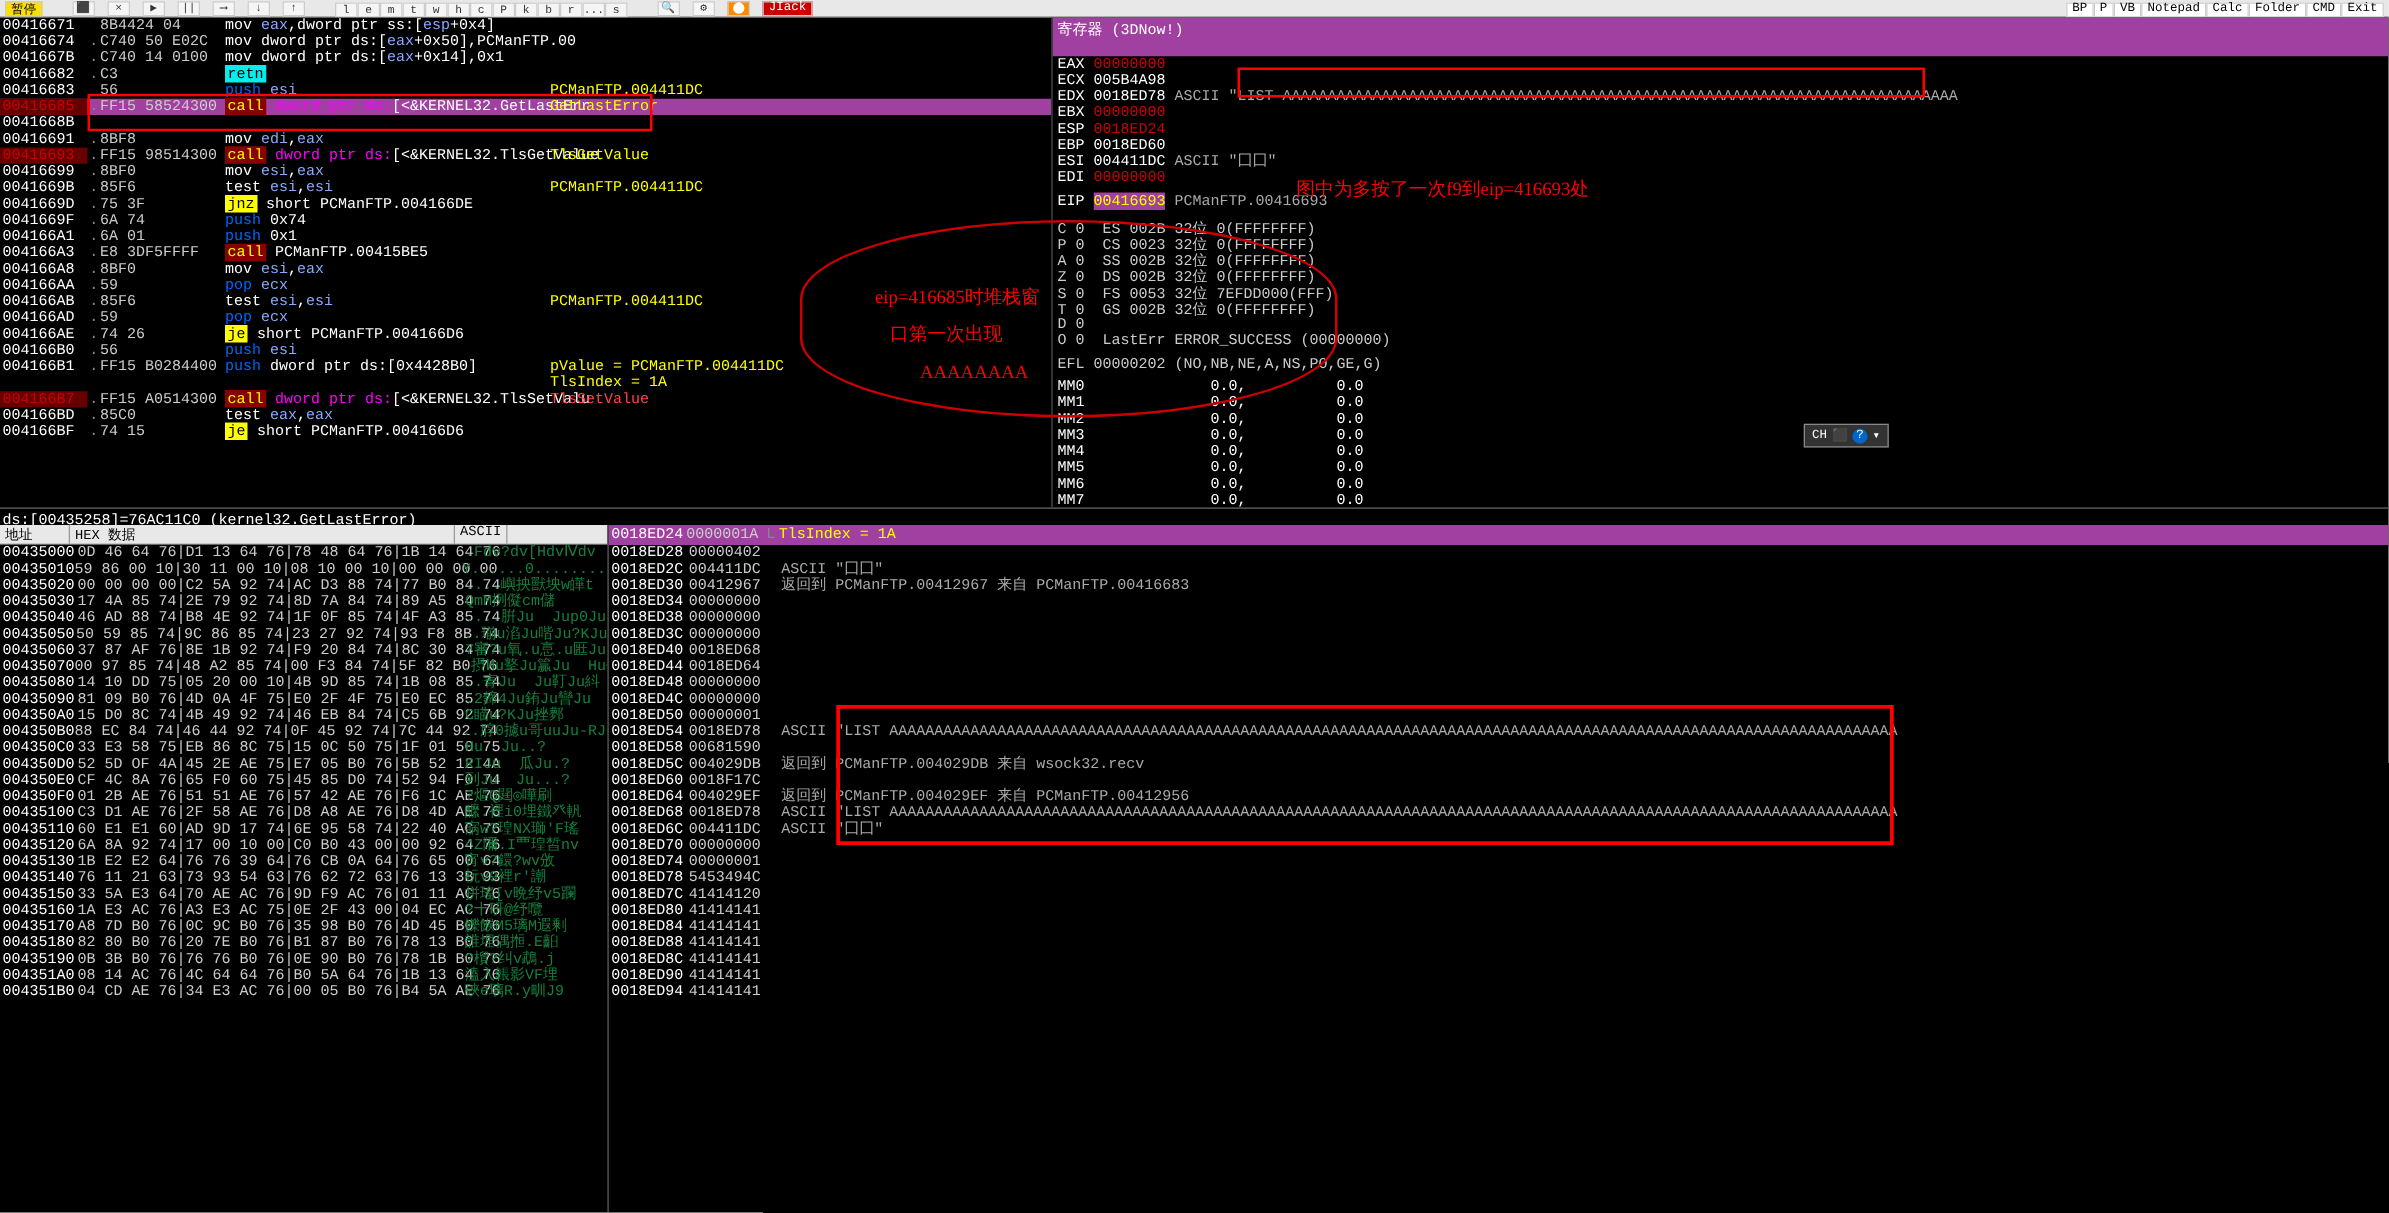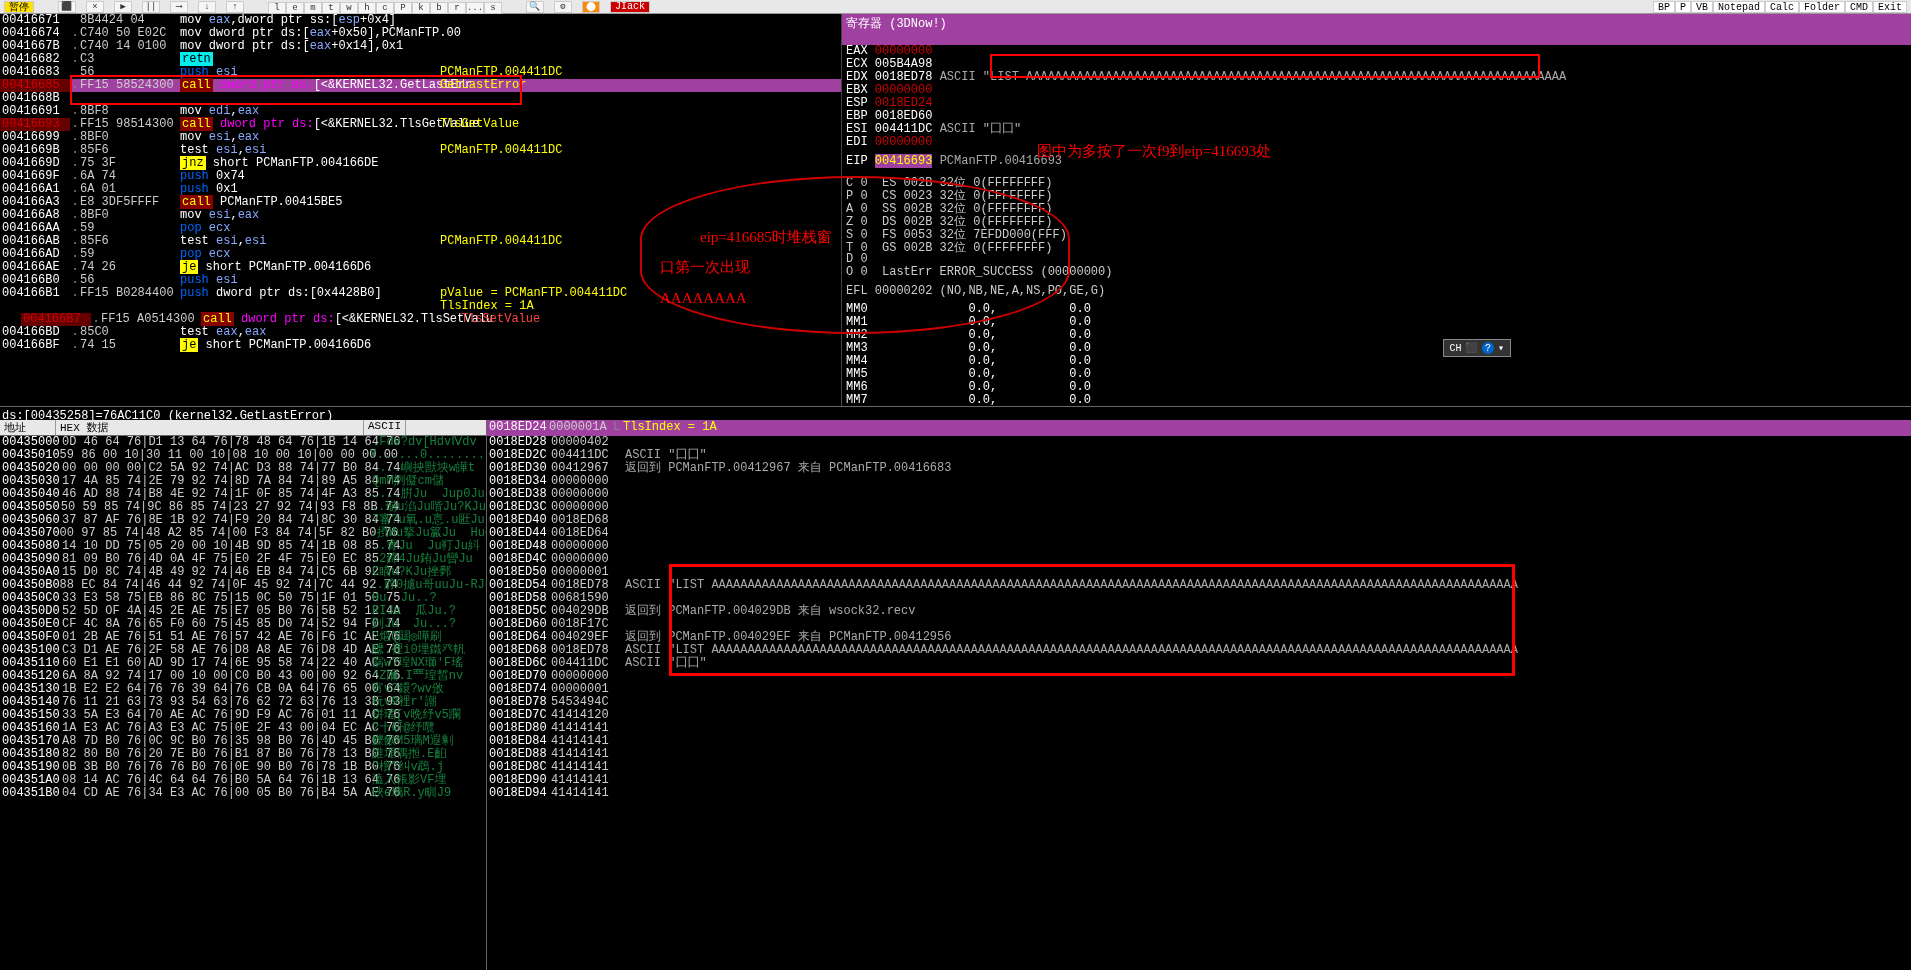--- a/index.html
+++ b/index.html
@@ -102,31 +102,31 @@
         <div class="disasm-row"><span class="d-addr">004166A1</span><span class="marker">.</span><span class="d-bytes">6A 01</span><span class="d-sym"><span class="kw-push">push</span> 0x1</span></div>
         <div class="disasm-row"><span class="d-addr">004166A3</span><span class="marker">.</span><span class="d-bytes">E8 3DF5FFFF</span><span class="d-sym"><span class="kw-call">call</span> PCManFTP.00415BE5</span></div>
         <div class="disasm-row"><span class="d-addr">004166A8</span><span class="marker">.</span><span class="d-bytes">8BF0</span><span class="d-sym"><span class="kw-mov">mov</span> <span class="reg">esi</span>,<span class="reg">eax</span></span></div>
         <div class="disasm-row"><span class="d-addr">004166AA</span><span class="marker">.</span><span class="d-bytes">59</span><span class="d-sym"><span class="kw-pop">pop</span> <span class="reg">ecx</span></span></div>
         <div class="disasm-row"><span class="d-addr">004166AB</span><span class="marker">.</span><span class="d-bytes">85F6</span><span class="d-sym"><span class="kw-mov">test</span> <span class="reg">esi</span>,<span class="reg">esi</span></span><span class="d-cmt"><span class="cmt-y">PCManFTP.004411DC</span></span></div>
         <div class="disasm-row"><span class="d-addr">004166AD</span><span class="marker">.</span><span class="d-bytes">59</span><span class="d-sym"><span class="kw-pop">pop</span> <span class="reg">ecx</span></span></div>
         <div class="disasm-row"><span class="d-addr">004166AE</span><span class="marker">.</span><span class="d-bytes">74 26</span><span class="d-sym"><span class="kw-jmp">je</span> short PCManFTP.004166D6</span></div>
         <div class="disasm-row"><span class="d-addr">004166B0</span><span class="marker">.</span><span class="d-bytes">56</span><span class="d-sym"><span class="kw-push">push</span> <span class="reg">esi</span></span></div>
         <div class="disasm-row"><span class="d-addr">004166B1</span><span class="marker">.</span><span class="d-bytes">FF15 B0284400</span><span class="d-sym"><span class="kw-push">push</span> dword ptr ds:[0x4428B0]</span><span class="d-cmt"><span class="cmt-y">pValue = PCManFTP.004411DC</span></span></div>
         <div class="disasm-row"><span class="d-addr"></span><span class="marker"></span><span class="d-bytes"></span><span class="d-sym"></span><span class="d-cmt"><span class="cmt-y">TlsIndex = 1A</span></span></div>
-        <div class="disasm-row"><span class="d-addr redtext" style="background: rgb(102, 0, 0); margin-left: 21px;">004166B7</span><span class="marker">.</span><span class="d-bytes">FF15 A0514300</span><span class="d-sym"><span class="kw-call">call</span> <span style="color:#f0f">dword ptr ds:</span>[&lt;&amp;KERNEL32.TlsSetValu</span><span class="d-cmt"><span class="cmt-r">TlsSetValue</span></span></div>
+        <div class="disasm-row"><span class="d-addr redtext" style="background: rgb(102, 0, 0);">004166B7</span><span class="marker">.</span><span class="d-bytes">FF15 A0514300</span><span class="d-sym"><span class="kw-call">call</span> <span style="color:#f0f">dword ptr ds:</span>[&lt;&amp;KERNEL32.TlsSetValu</span><span class="d-cmt"><span class="cmt-r">TlsSetValue</span></span></div>
         <div class="disasm-row"><span class="d-addr">004166BD</span><span class="marker">.</span><span class="d-bytes">85C0</span><span class="d-sym"><span class="kw-mov">test</span> <span class="reg">eax</span>,<span class="reg">eax</span></span></div>
         <div class="disasm-row"><span class="d-addr">004166BF</span><span class="marker">.</span><span class="d-bytes">74 15</span><span class="d-sym"><span class="kw-jmp">je</span> short PCManFTP.004166D6</span></div>
       </div>
     <div class="anno-box" style="left:70px;top:61px;width:452px;height:30px"></div>
   </div>
 
   <div class="bubble" style="left:640px;top:176px;width:430px;height:158px"></div>
   <div class="anno" style="left:700px;top:228px">eip=416685时堆栈窗</div>
-  <div class="anno" style="left:660px;top:258px">口第一次出现</div>
-  <div class="anno" style="left:660px;top:290px">AAAAAAAA</div>
+  <div class="anno" style="left:712px;top:258px">口第一次出现</div>
+  <div class="anno" style="left:736px;top:290px">AAAAAAAA</div>
 
   <div class="right-pane">
     <div class="reg-title">寄存器 (3DNow!)</div>
     <div id="regs">
         <div class="reg-row"><span class="reg-name">EAX </span><span class="reg-val">00000000</span></div>
         <div class="reg-row"><span class="reg-name">ECX </span><span class="reg-val-w">005B4A98</span></div>
         <div class="reg-row"><span class="reg-name">EDX </span><span class="reg-val-w">0018ED78</span> <span class="reg-asc">ASCII "LIST AAAAAAAAAAAAAAAAAAAAAAAAAAAAAAAAAAAAAAAAAAAAAAAAAAAAAAAAAAAAAAAAAAAAAAAAAAA</span></div>
         <div class="reg-row"><span class="reg-name">EBX </span><span class="reg-val">00000000</span></div>
         <div class="reg-row"><span class="reg-name">ESP </span><span class="reg-val">0018ED24</span></div>
         <div class="reg-row"><span class="reg-name">EBP </span><span class="reg-val-w">0018ED60</span></div>

